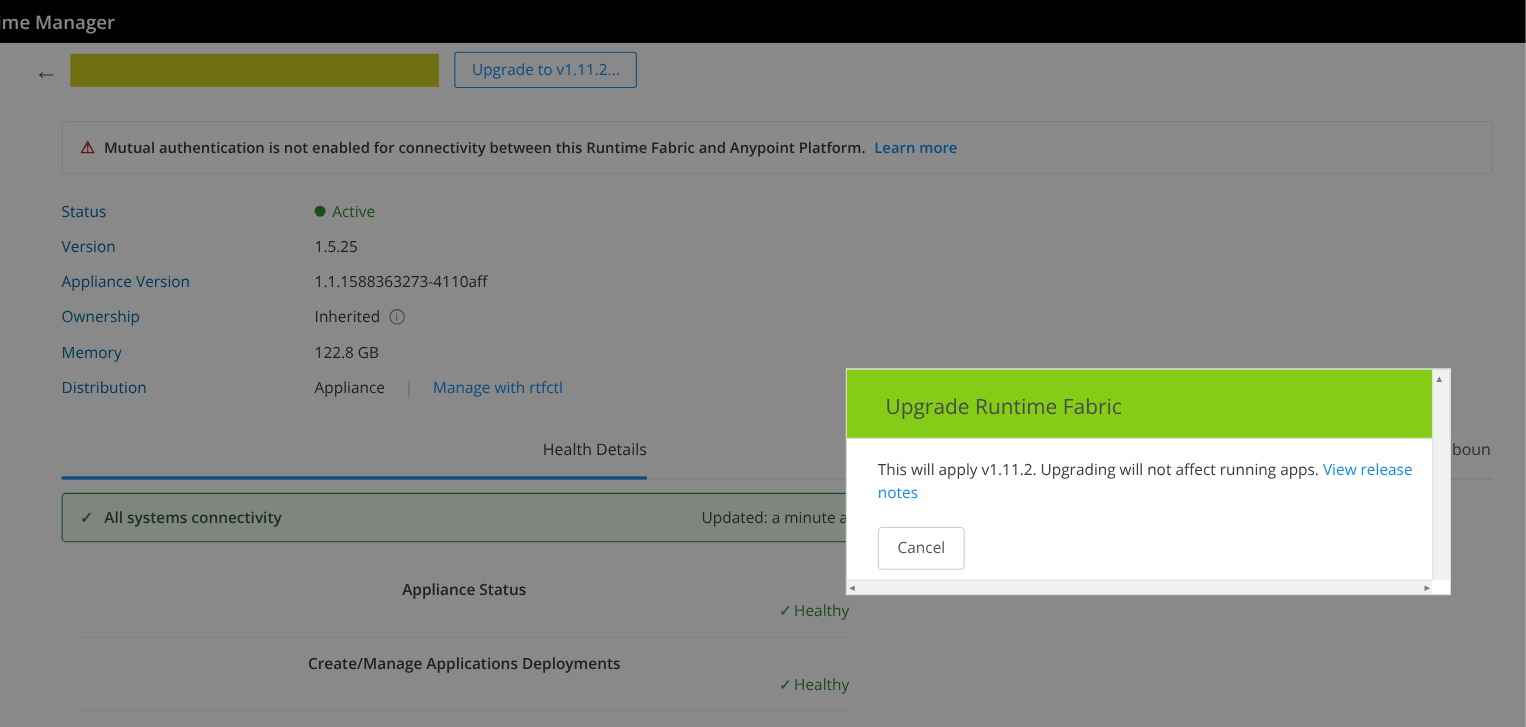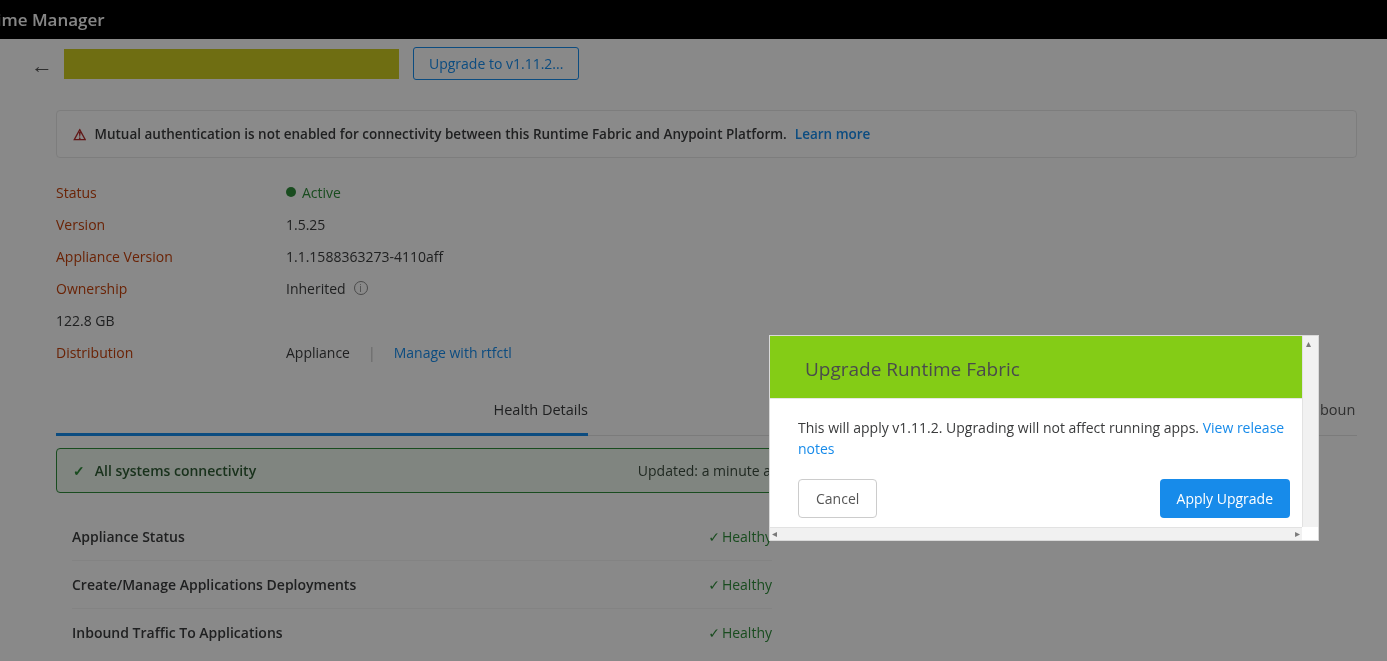--- a/index.html
+++ b/index.html
@@ -19,42 +19,42 @@
   .upgrade-btn { border:1px solid #178bea; border-radius:3px; padding:6px 15px; color:#178bea; font-size:14px; background:transparent; margin-left:4px;}
   
   
   .notice { margin-top:30px; margin-left:26px; border:1px solid #e4e4e4; border-radius:4px; background:#fcfcfc; padding:13px 16px; display:flex; align-items:center; gap:8px; font-weight:600; color:#3a3b3c; font-size:13.5px;}
   .notice .warn-icon { color:#b12d2d; font-size:15px; }
   .notice a { color:#178bea; text-decoration:none; font-weight:600; }
 
   
   .details { margin-left:26px; margin-top:18px; }
   .details .row { display:flex; align-items:center; height:32px; font-size:14px; }
-  .details .label { width:230px; color:#c2410c; }
+  .details .label { width:230px; color:#0369a1; }
   .details .value { color:#3a3b3c; display:flex; align-items:center; gap:6px;}
   .status-dot { width:10px; height:10px; background:#2f8b3a; border-radius:50%; display:inline-block; }
   .status-text { color:#2f8b3a; }
   .info-circ { display:inline-block; width:14px; height:14px; border:1px solid #888; border-radius:50%; font-size:10px; line-height:12px; text-align:center; color:#888; margin-left:2px;}
   .pipe { color:#bbb; margin:0 12px; }
   .link { color:#178bea; text-decoration:none; }
 
   
   .tabs { display:flex; margin-top:20px; border-bottom:1px solid #e0e0e0; }
   .tab { flex:1; text-align:right; padding:12px 0 14px; color:#555; font-size:14.5px;}
   .tab.active { color:#3a3b3c; border-bottom:3px solid #178bea; margin-bottom:-1px; }
   .tab.cut { text-align:left; padding-left:10px;}
 
   
   .op-bar { margin-top:12px; border:1px solid #2f8b3a; border-radius:4px; background:#e9f2ea; display:flex; align-items:center; padding:12px 16px; color:#2f5b34; font-weight:600; font-size:14px;}
   .op-bar .check { color:#2f8b3a; margin-right:10px; }
   .op-bar .updated { margin-left:auto; color:#3a4a3c; font-weight:400;}
 
   
   .health-list { margin-top:20px; padding:0 16px; }
-  .health-list .hrow { display:flex; align-items:center; padding:14px 0; border-bottom:1px solid #eee; font-weight:600; color:#3a3b3c; font-size:14px;}
+  .health-list .hrow { display:flex; align-items:center; padding:14px 0; border-bottom:1px solid #eee; font-weight:600; color:#3a3b3c; font-size:14px;flex-direction:column;}
   .health-list .hrow .hstat { margin-left:auto; color:#2f8b3a; font-weight:400; }
   .health-list .hrow .hstat::before { content:"✓"; margin-right:2px;}
 
   
   .content-area { margin-left:26px; }
   .split { display:flex; }
   .left-col { width:732px; }
   .right-col { flex:1; }
 
   
@@ -113,20 +113,21 @@
       <span class="value">1.1.1588363273-4110aff</span>
     </div>
     <div class="row">
       <span class="label">Ownership</span>
       <span class="value">
         <span>Inherited</span>
         <span class="info-circ">i</span>
       </span>
     </div>
     <div class="row">
+      <span class="label">Memory</span>
       <span class="value">122.8 GB</span>
     </div>
     <div class="row">
       <span class="label">Distribution</span>
       <span class="value">
         <span>Appliance</span>
         <span class="pipe">|</span>
         <a href="#" class="link">Manage with rtfctl</a>
       </span>
     </div>
@@ -170,17 +171,16 @@
 
 <div class="dim"></div>
 
 <div class="modal">
   <div class="modal-header">Upgrade Runtime Fabric</div>
   <div class="modal-body">
     <span>This will apply v1.11.2. Upgrading will not affect running apps. </span><a href="#">View release notes</a>
   </div>
   <div class="modal-footer">
     <button class="btn btn-cancel">Cancel</button>
-    <button class="btn btn-apply">Apply Upgrade</button>
   </div>
   <div class="modal-scroll-r"></div>
   <div class="modal-scroll-b"></div>
 </div>
 
 </body></html>

